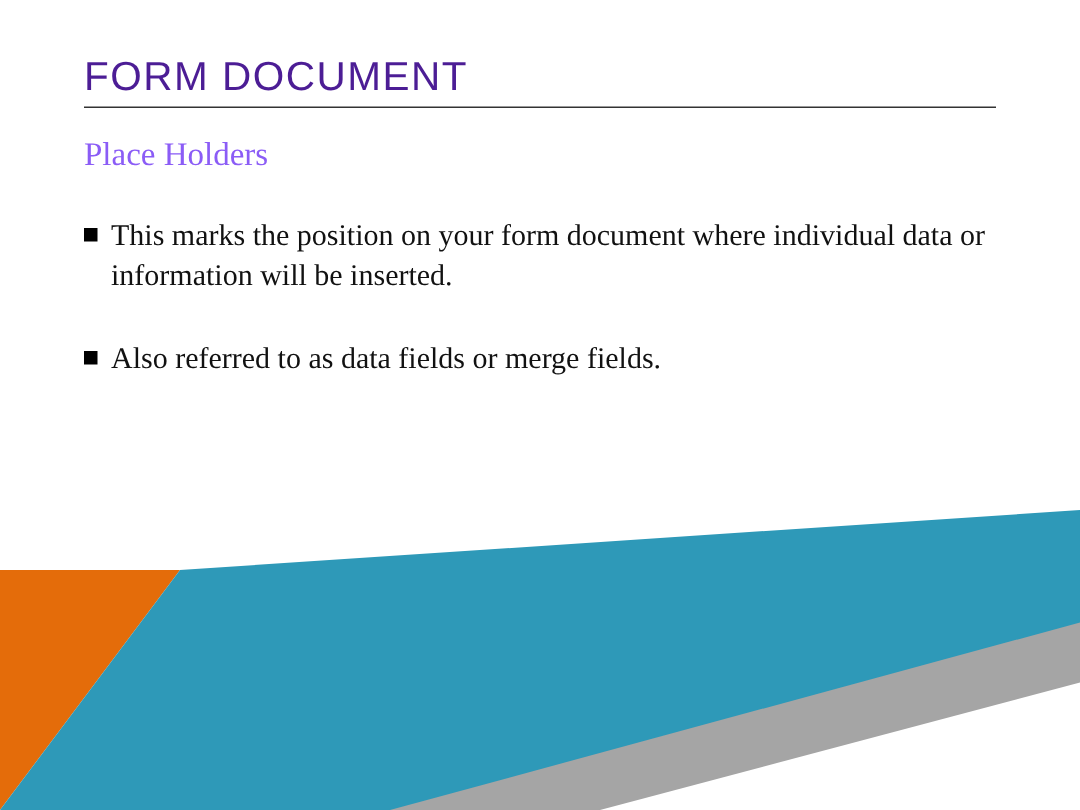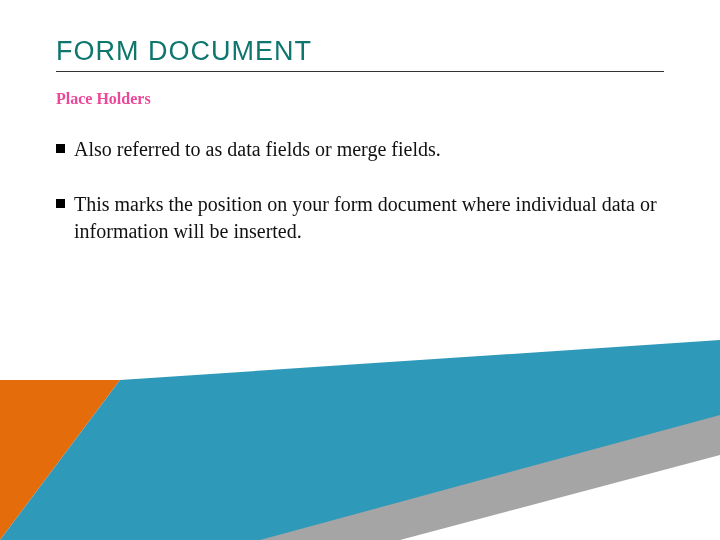--- a/index.html
+++ b/index.html
@@ -12,33 +12,33 @@
       overflow: hidden;
     }
     .content {
       padding: 36px 56px 0 56px;
     }
     .title {
       font-family: Arial, Helvetica, sans-serif;
       font-size: 27px;
       font-weight: 400;
       letter-spacing: 1px;
-      color: #0f766e;
+      color: #4c1d95;
       margin-bottom: 4px;
     }
     .divider {
       border: none;
       border-top: 1px solid #333;
       margin-bottom: 18px;
     }
     .subtitle {
       font-family: 'Times New Roman', Times, serif;
-      font-size: 16px;
-      font-weight: bold;
-      color: #ec4899;
+      font-size: 22px;
+      font-weight: normal;
+      color: #8b5cf6;
       margin-bottom: 28px;
     }
     .bullet-list {
       list-style: none;
     }
     .bullet-item {
       position: relative;
       padding-left: 18px;
       font-family: 'Times New Roman', Times, serif;
       font-size: 20px;
@@ -66,25 +66,25 @@
 </head>
 <body>
 
 <div class="content">
   <h1 class="title">FORM DOCUMENT</h1>
   <hr class="divider">
   <h2 class="subtitle">Place Holders</h2>
   <ul class="bullet-list">
     <li class="bullet-item">
       <span class="bullet-square"></span>
-      <span>Also referred to as data fields or merge fields.</span>
+      <span>This marks the position on your form document where individual data or information will be inserted.</span>
     </li>
     <li class="bullet-item">
       <span class="bullet-square"></span>
-      <span>This marks the position on your form document where individual data or information will be inserted.</span>
+      <span>Also referred to as data fields or merge fields.</span>
     </li>
   </ul>
 </div>
 
 <svg class="bg-shapes" viewBox="0 0 720 200" preserveAspectRatio="none">
   <polygon points="720,70 720,115 400,200 240,200" fill="#A5A5A5"></polygon>
   <polygon points="0,40 120,40 0,200" fill="#E46C0A"></polygon>
   <polygon points="0,200 120,40 720,0 720,75 260,200" fill="#2E99B8"></polygon>
 </svg>
 

